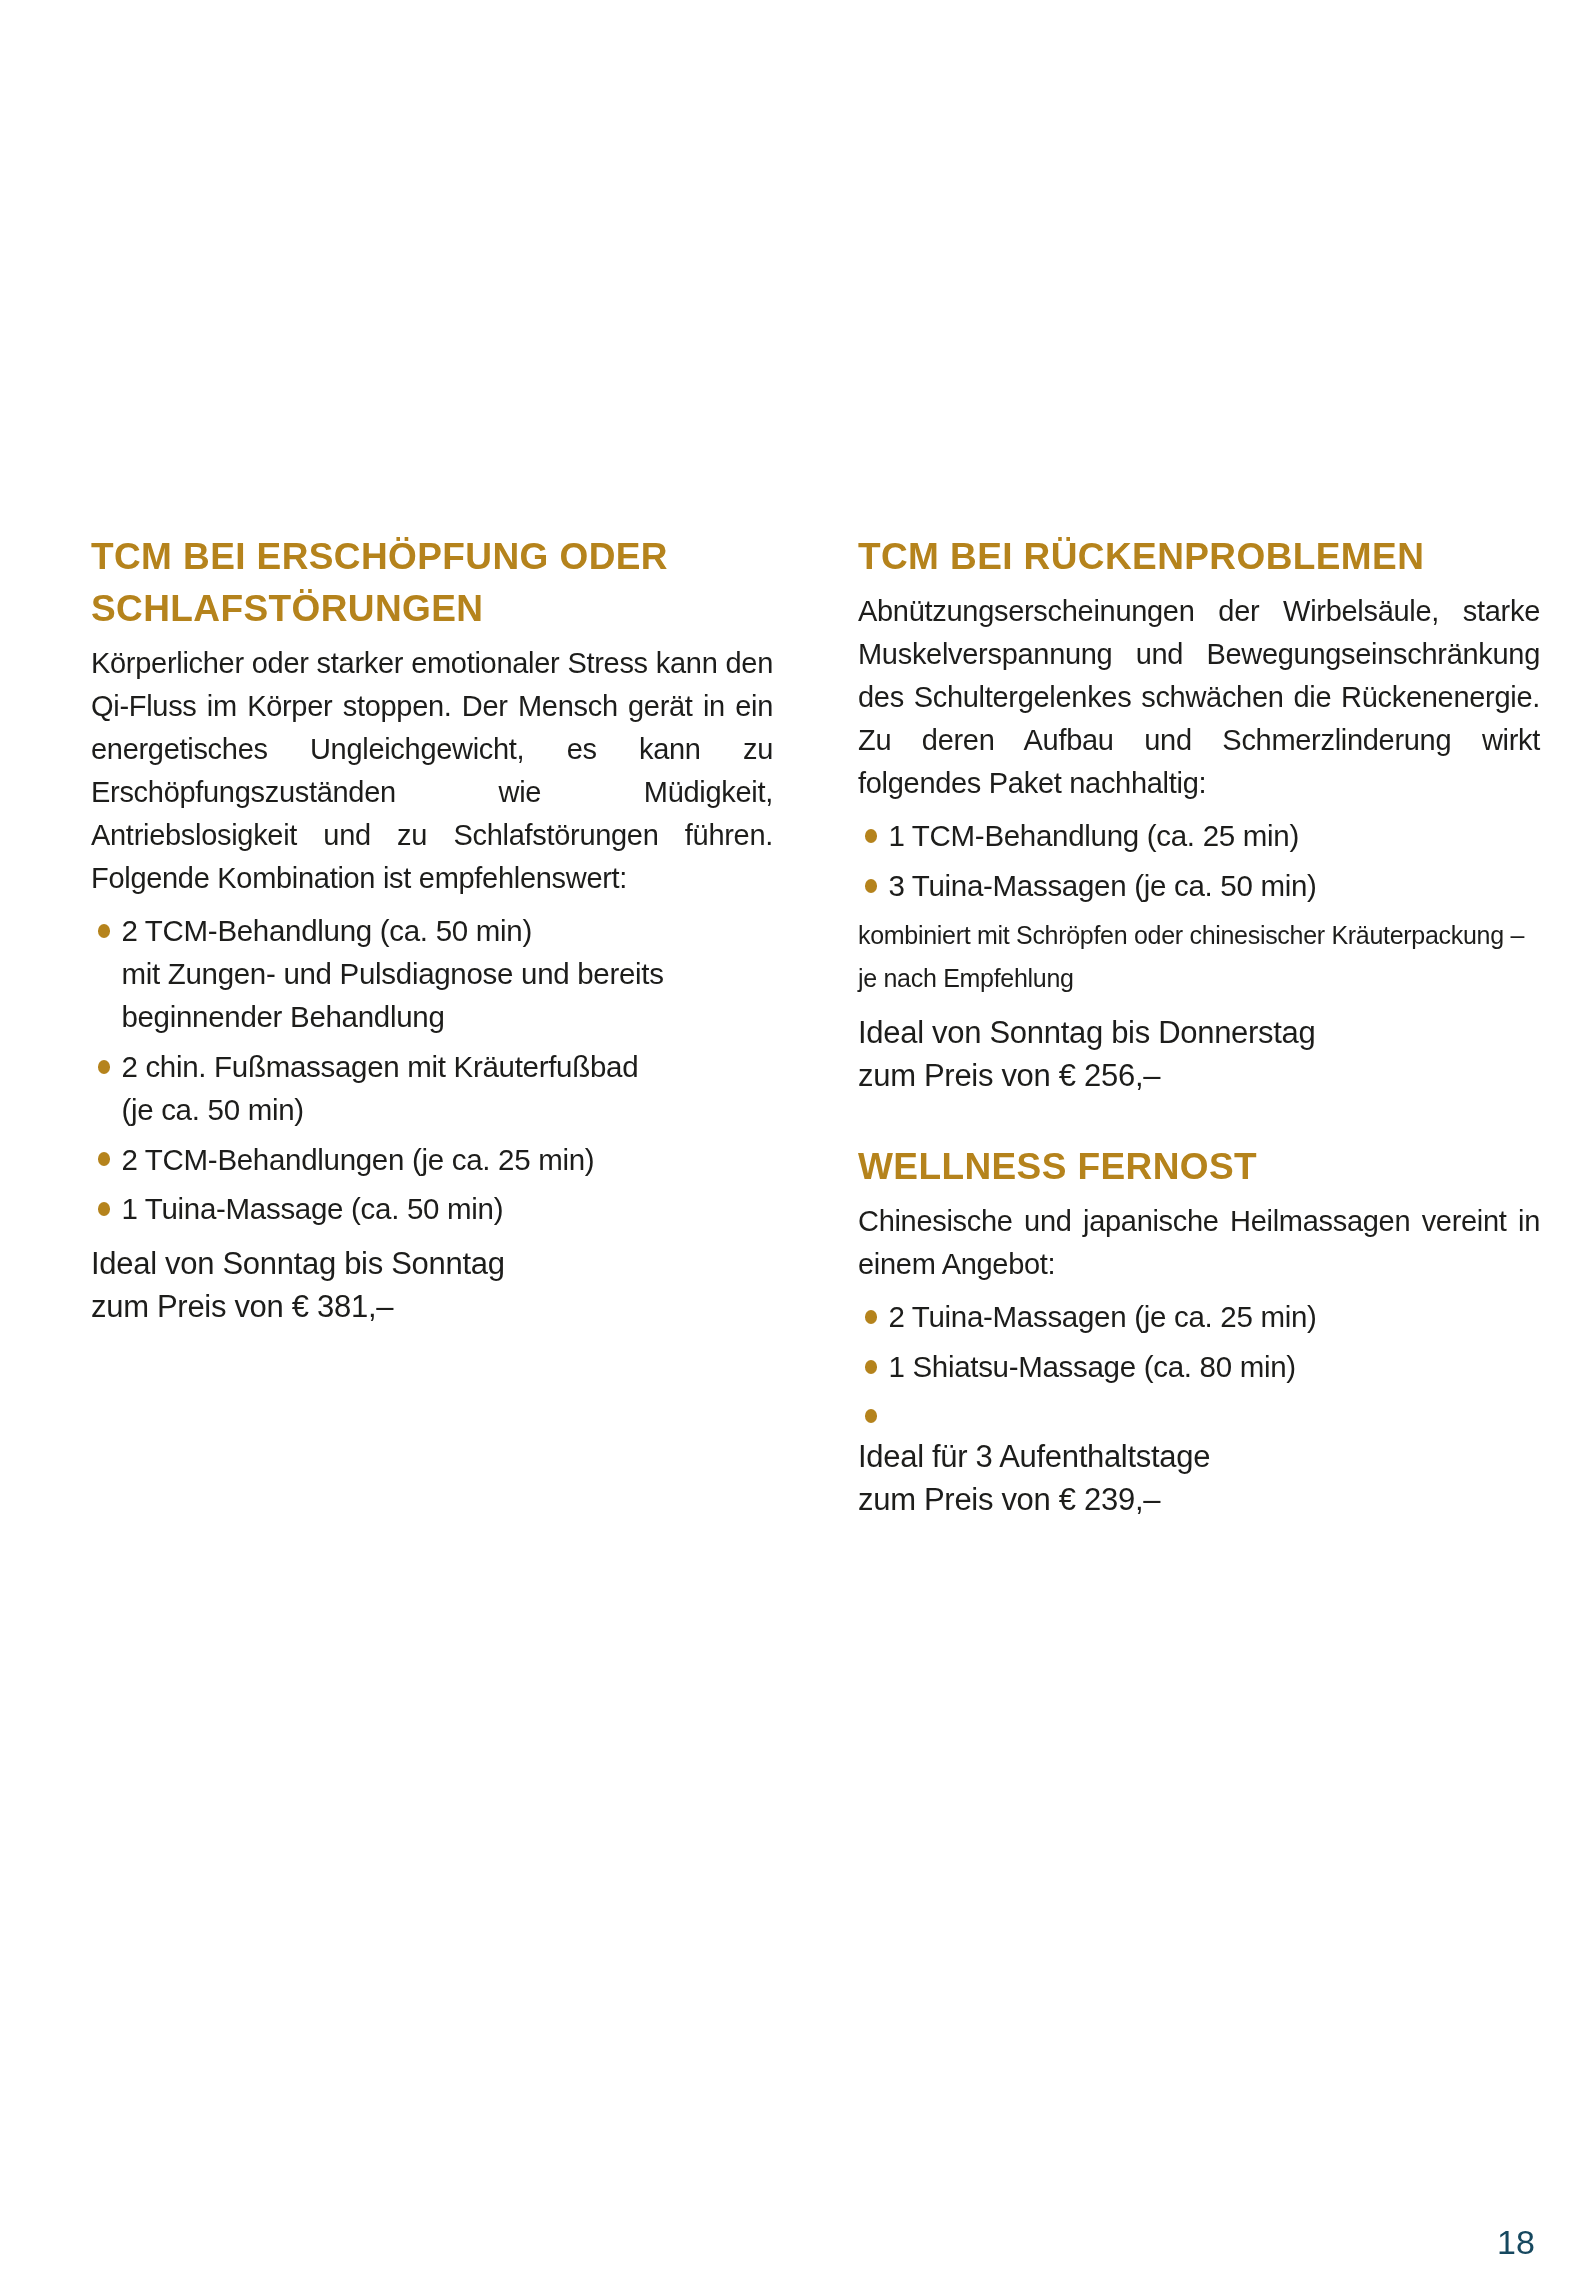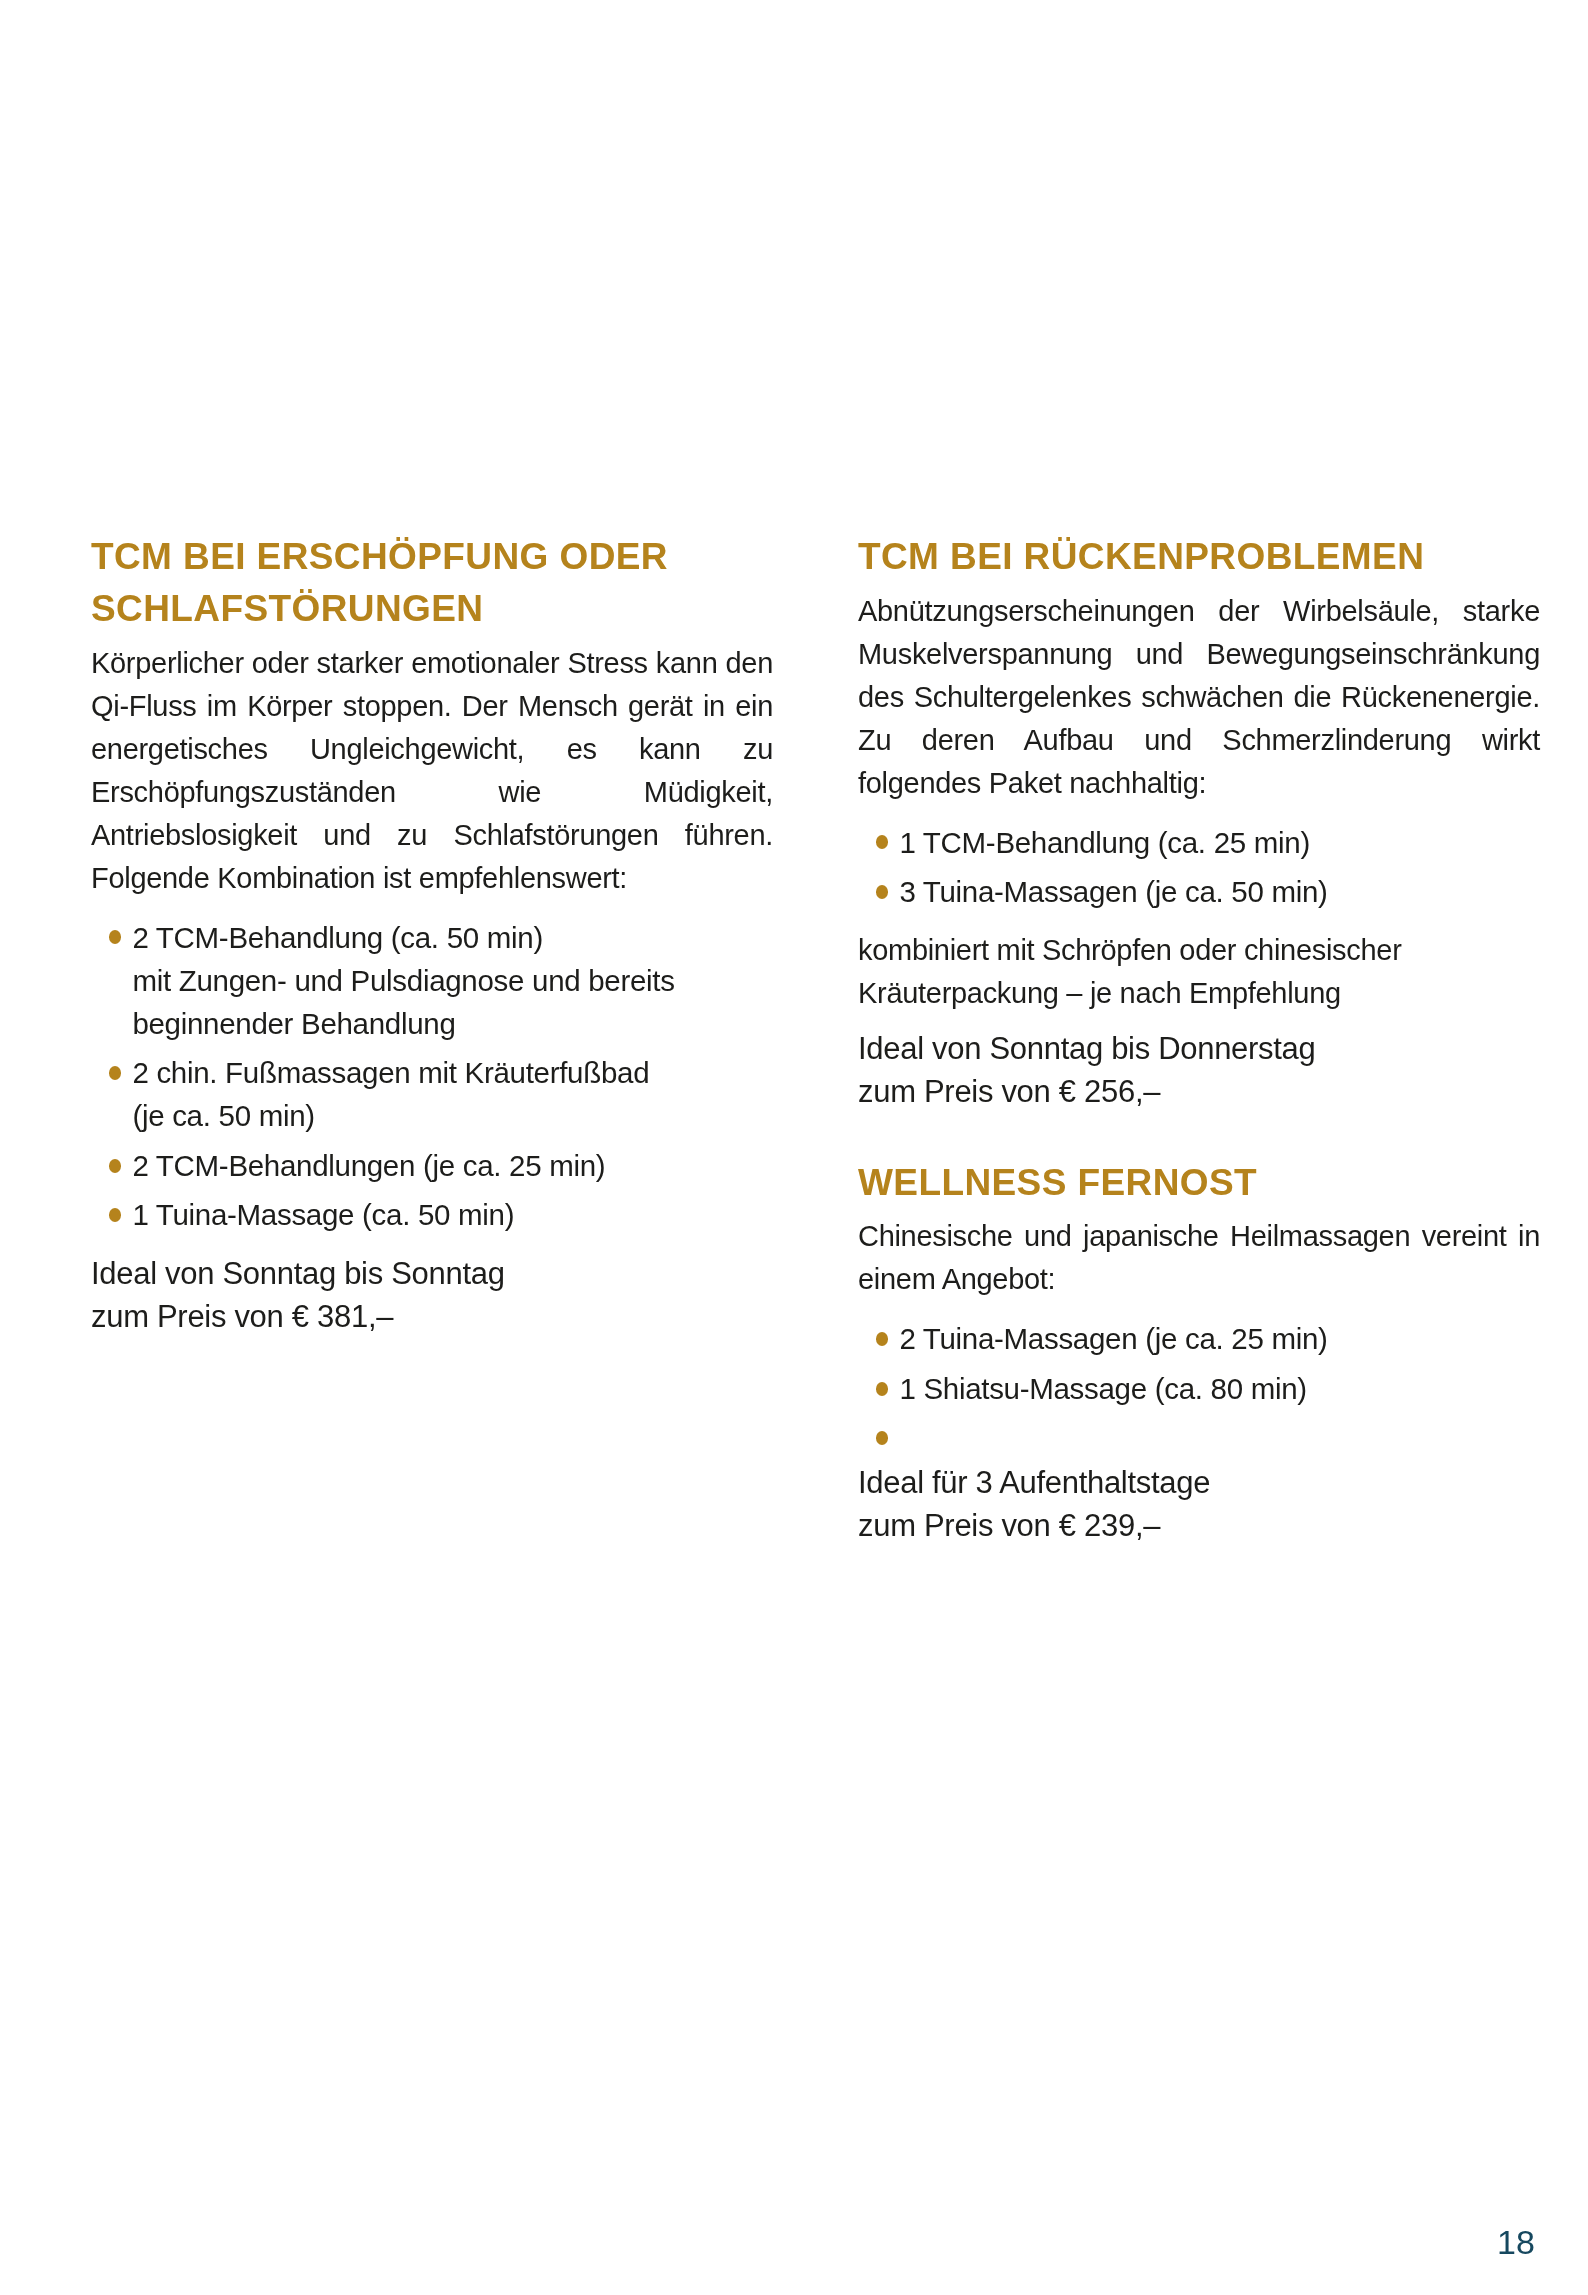--- a/index.html
+++ b/index.html
@@ -31,41 +31,41 @@
 
   .intro {
     margin: 6.6px 0 9.8px 0;
     font-size: 29px;
     line-height: 43px;
     letter-spacing: -0.3px;
     text-align: justify;
     hyphens: auto;
   }
 
-  .treatment-list { margin: 16px; padding: 0; list-style: none; }
+  .treatment-list { margin: 5px; padding: 0; list-style: none; }
   .bullet {
     display: flex;
     align-items: flex-start;
     margin: 0 0 6.6px 0;
     font-size: 29.5px;
     line-height: 43px;
     letter-spacing: -0.3px;
   }
   .dot {
     flex: none;
     width: 12.3px; height: 14px;
     border-radius: 50%;
     background: var(--accent, #b5831c);
     margin: 14.8px 11.5px 0 1.6px;
   }
   .bullet-text { min-width: 0; }
 
   .note {
     margin: 0 0 8.2px 0;
-    font-size: 29px;
+    font-size: 25px;
     line-height: 43px;
     letter-spacing: -0.3px;
   }
   .meta {
     margin-top: 11.5px;
     font-size: 31px;
     line-height: 43px;
     letter-spacing: -0.3px;
   }
 

